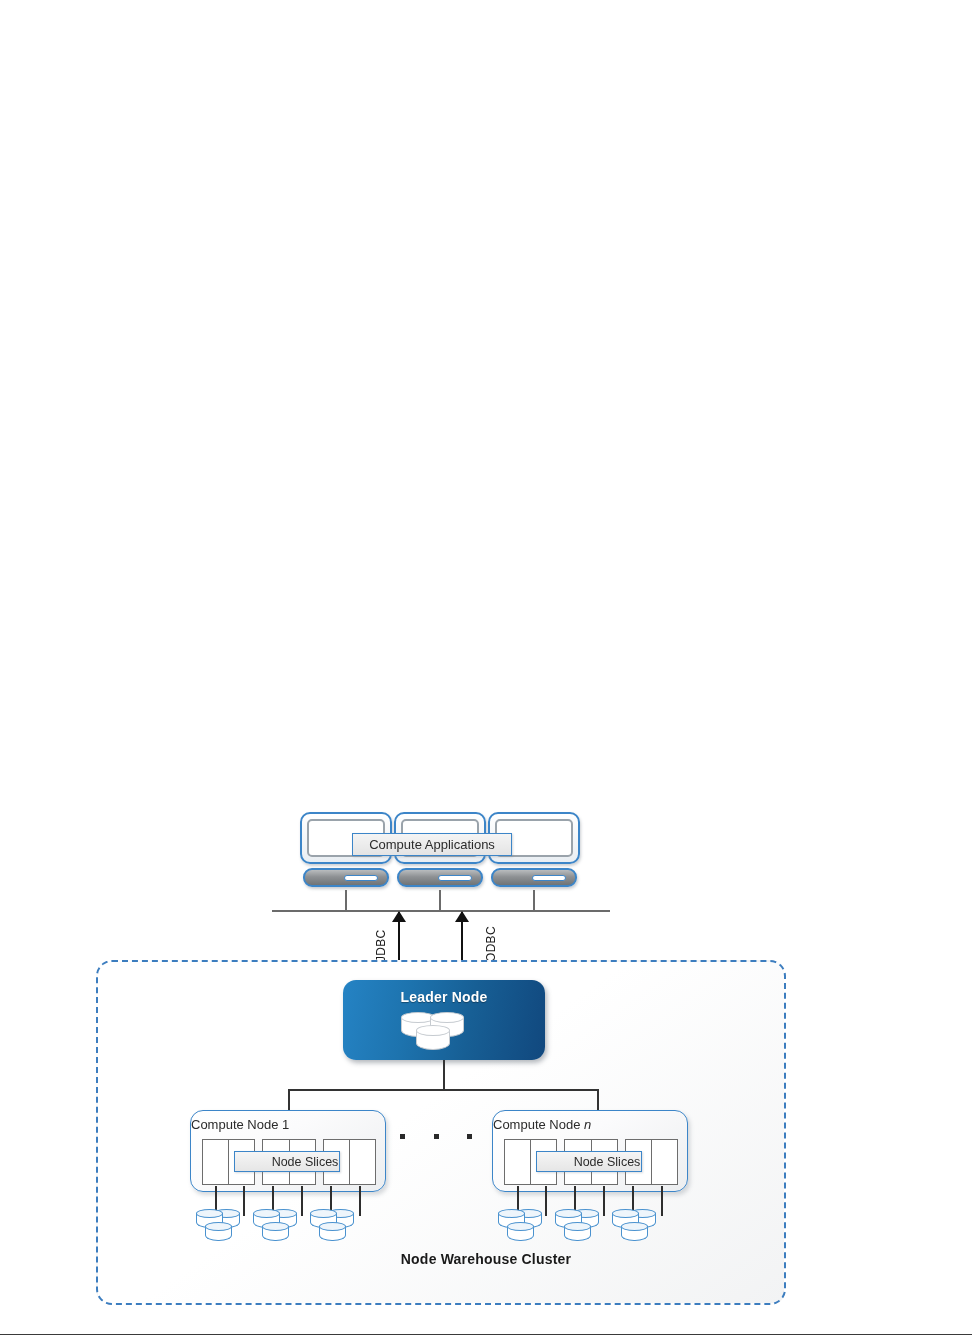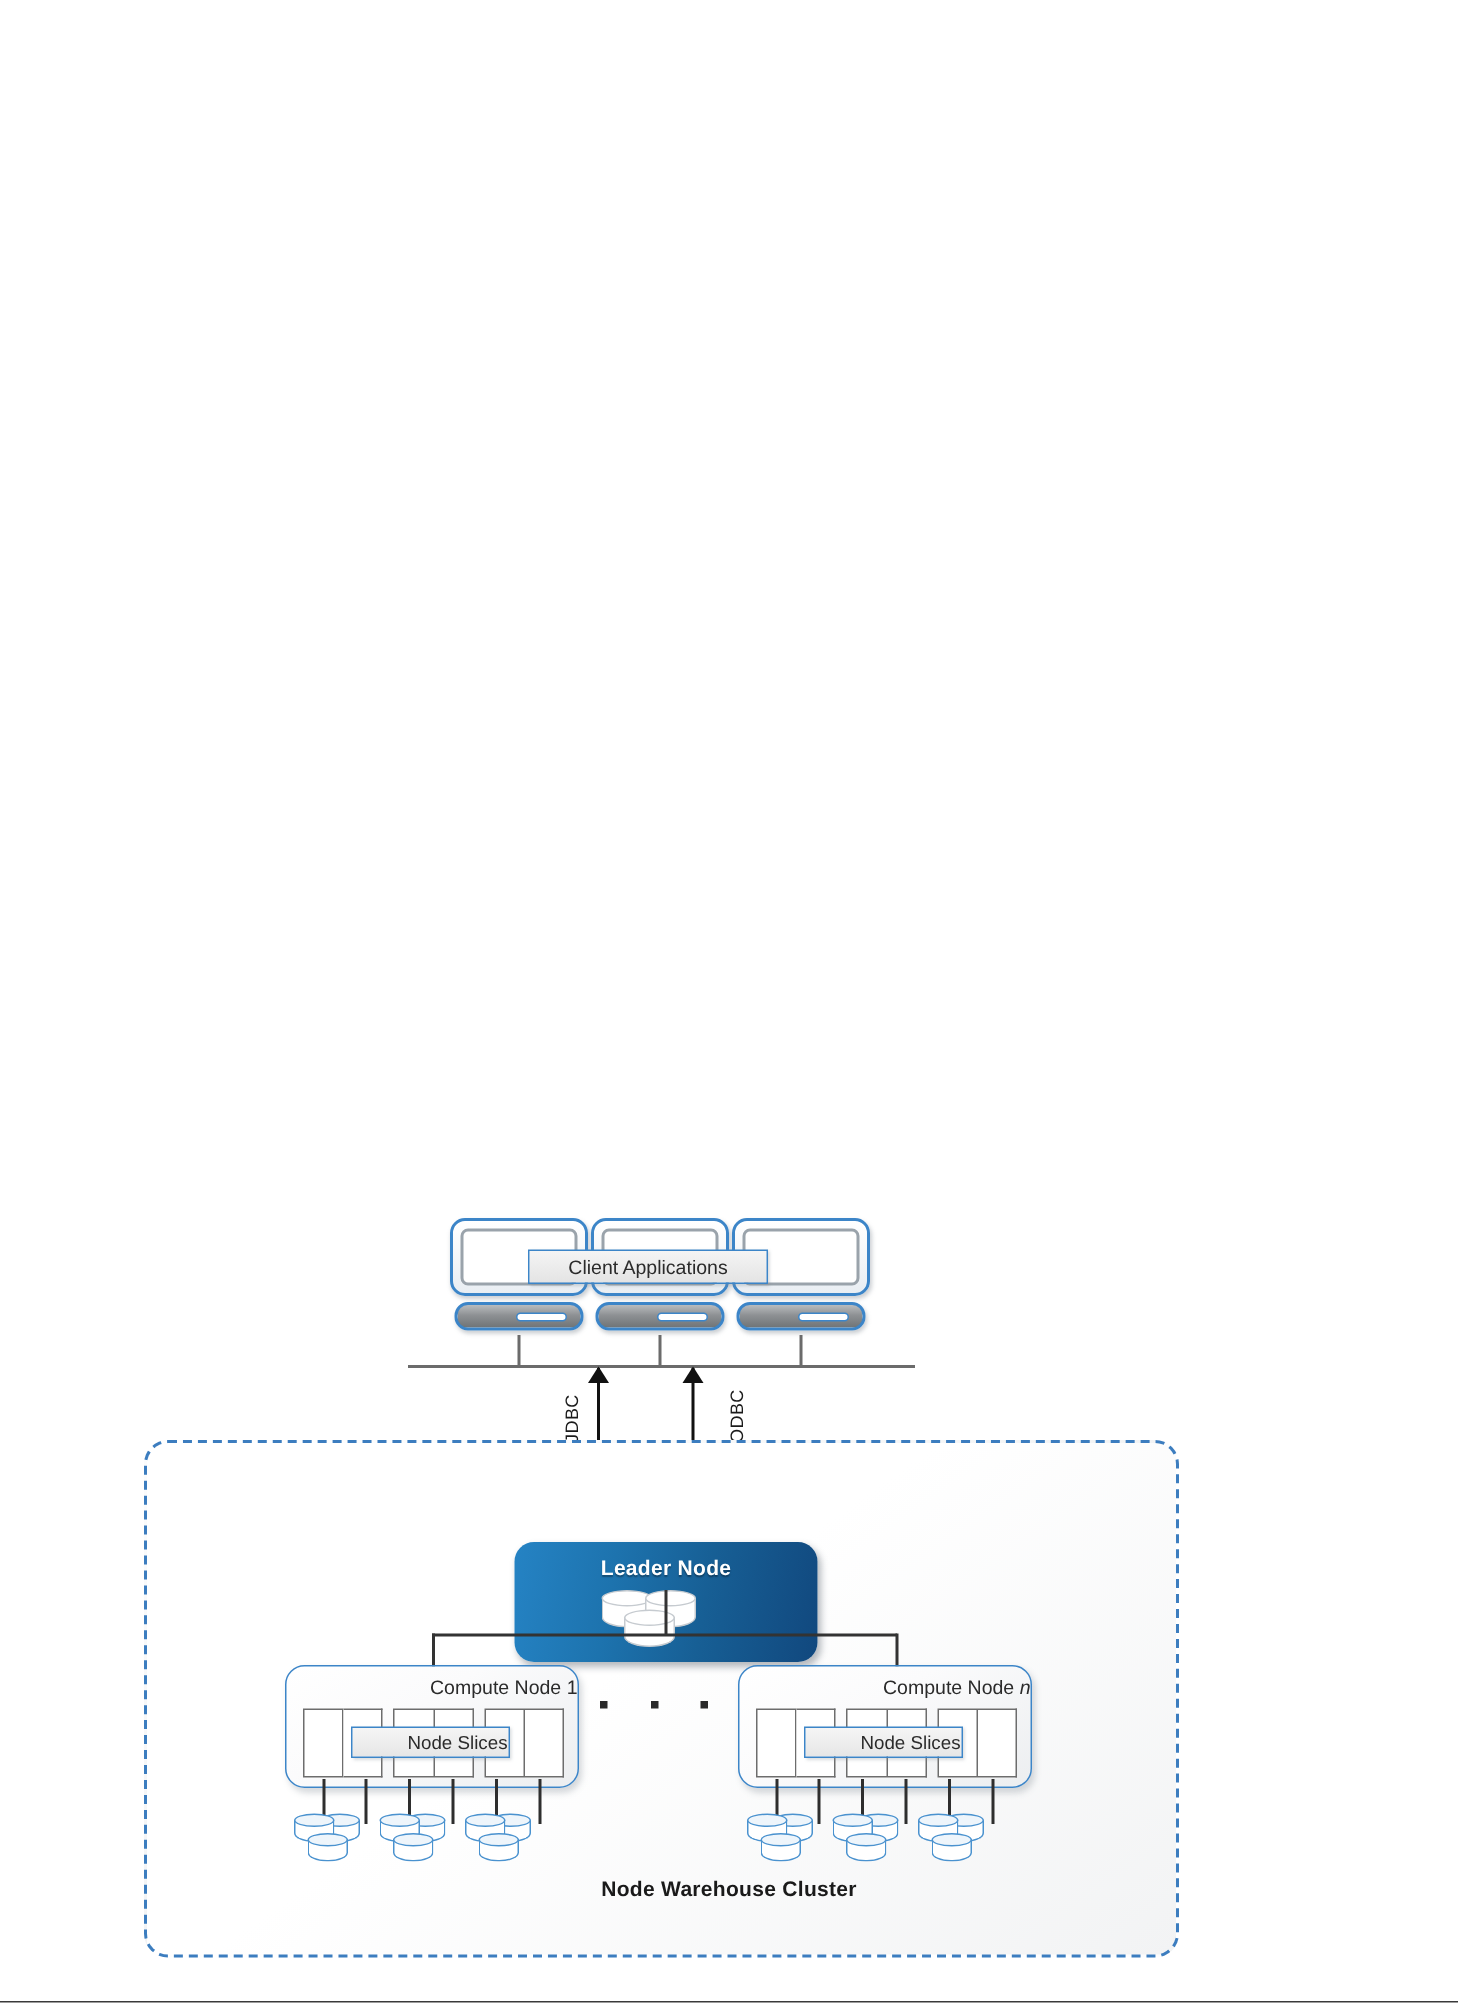--- a/index.html
+++ b/index.html
@@ -197,21 +197,20 @@
   .leader-node {
     position: absolute;
     left: 343px;
     top: 980px;
     width: 202px;
     height: 80px;
     border-radius: 13px;
     background: linear-gradient(100deg,#2583c4 0%,#1d73ae 32%,#175f95 62%,#11487e 100%);
     box-shadow: 2px 3px 5px rgba(90,100,110,0.45);
     box-sizing: border-box;
-    margin-top: 48px;
   }
   .leader-title {
     position: absolute;
     left: 0;
     top: 9px;
     width: 100%;
     text-align: center;
     color: #ffffff;
     font-size: 14px;
     font-weight: bold;
@@ -277,21 +276,21 @@
     box-sizing: border-box;
   }
   .compute-node.n1 { left: 190px; }
   .compute-node.n2 { left: 492px; }
 
   .cn-title {
     position: absolute;
     left: 0;
     top: 6px;
     width: 100%;
-    text-align: right;
+    text-align: left;
     font-size: 13px;
     color: #2b2b2b;
   }
   .cn-title .ital { font-style: italic; }
 
   .slices {
     position: absolute;
     left: 11px;
     top: 28px;
     width: 174px;
@@ -417,21 +416,21 @@
 
       <div class="computer c3">
         <div class="monitor">
           <div class="bezel"></div>
         </div>
         <div class="keyboard">
           <div class="trackbar"></div>
         </div>
       </div>
 
-      <div class="client-label">Client Applications</div>
+      <div class="client-label">Compute Applications</div>
     </div>
 
     <div class="drop-line" style="left:345px; top:890px; height:21px;"></div>
     <div class="drop-line" style="left:439px; top:890px; height:21px;"></div>
     <div class="drop-line" style="left:533px; top:890px; height:21px;"></div>
 
     <div class="bus-line" style="left:272px; top:910px; width:338px;"></div>
 
     <div class="arrow-col" style="left:392px; top:912px; height:68px;">
       <div class="shaft"></div>

